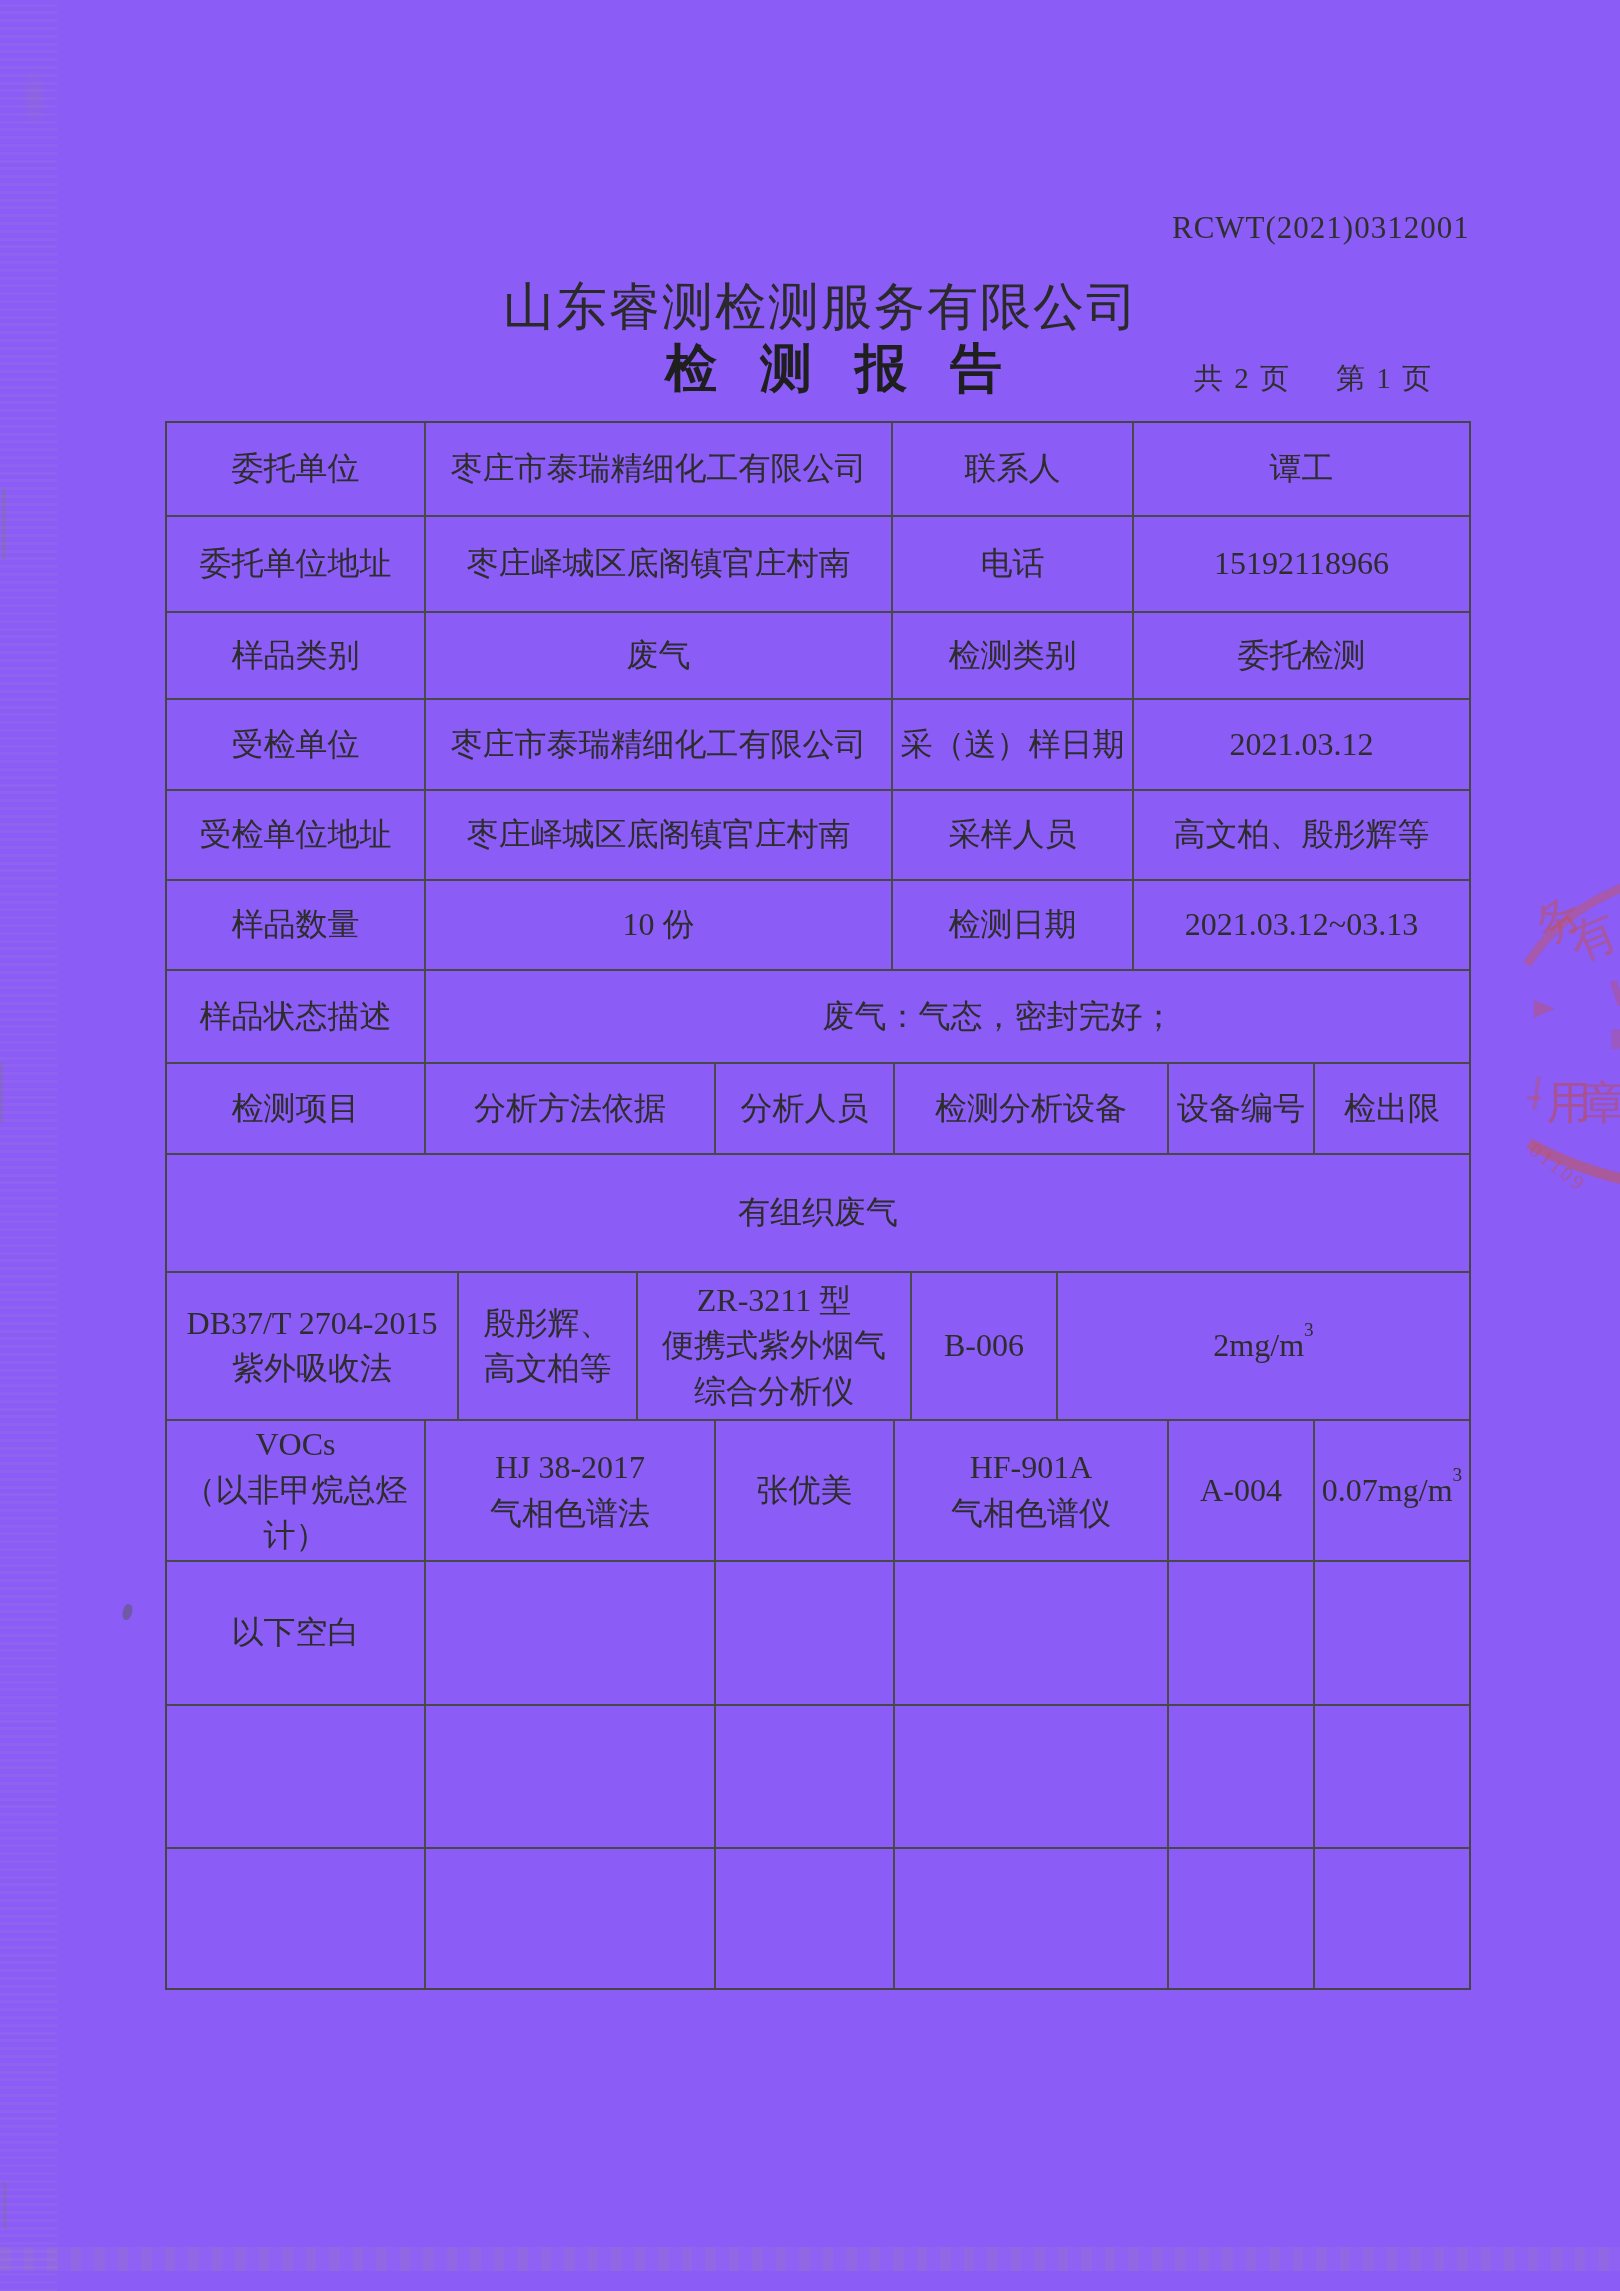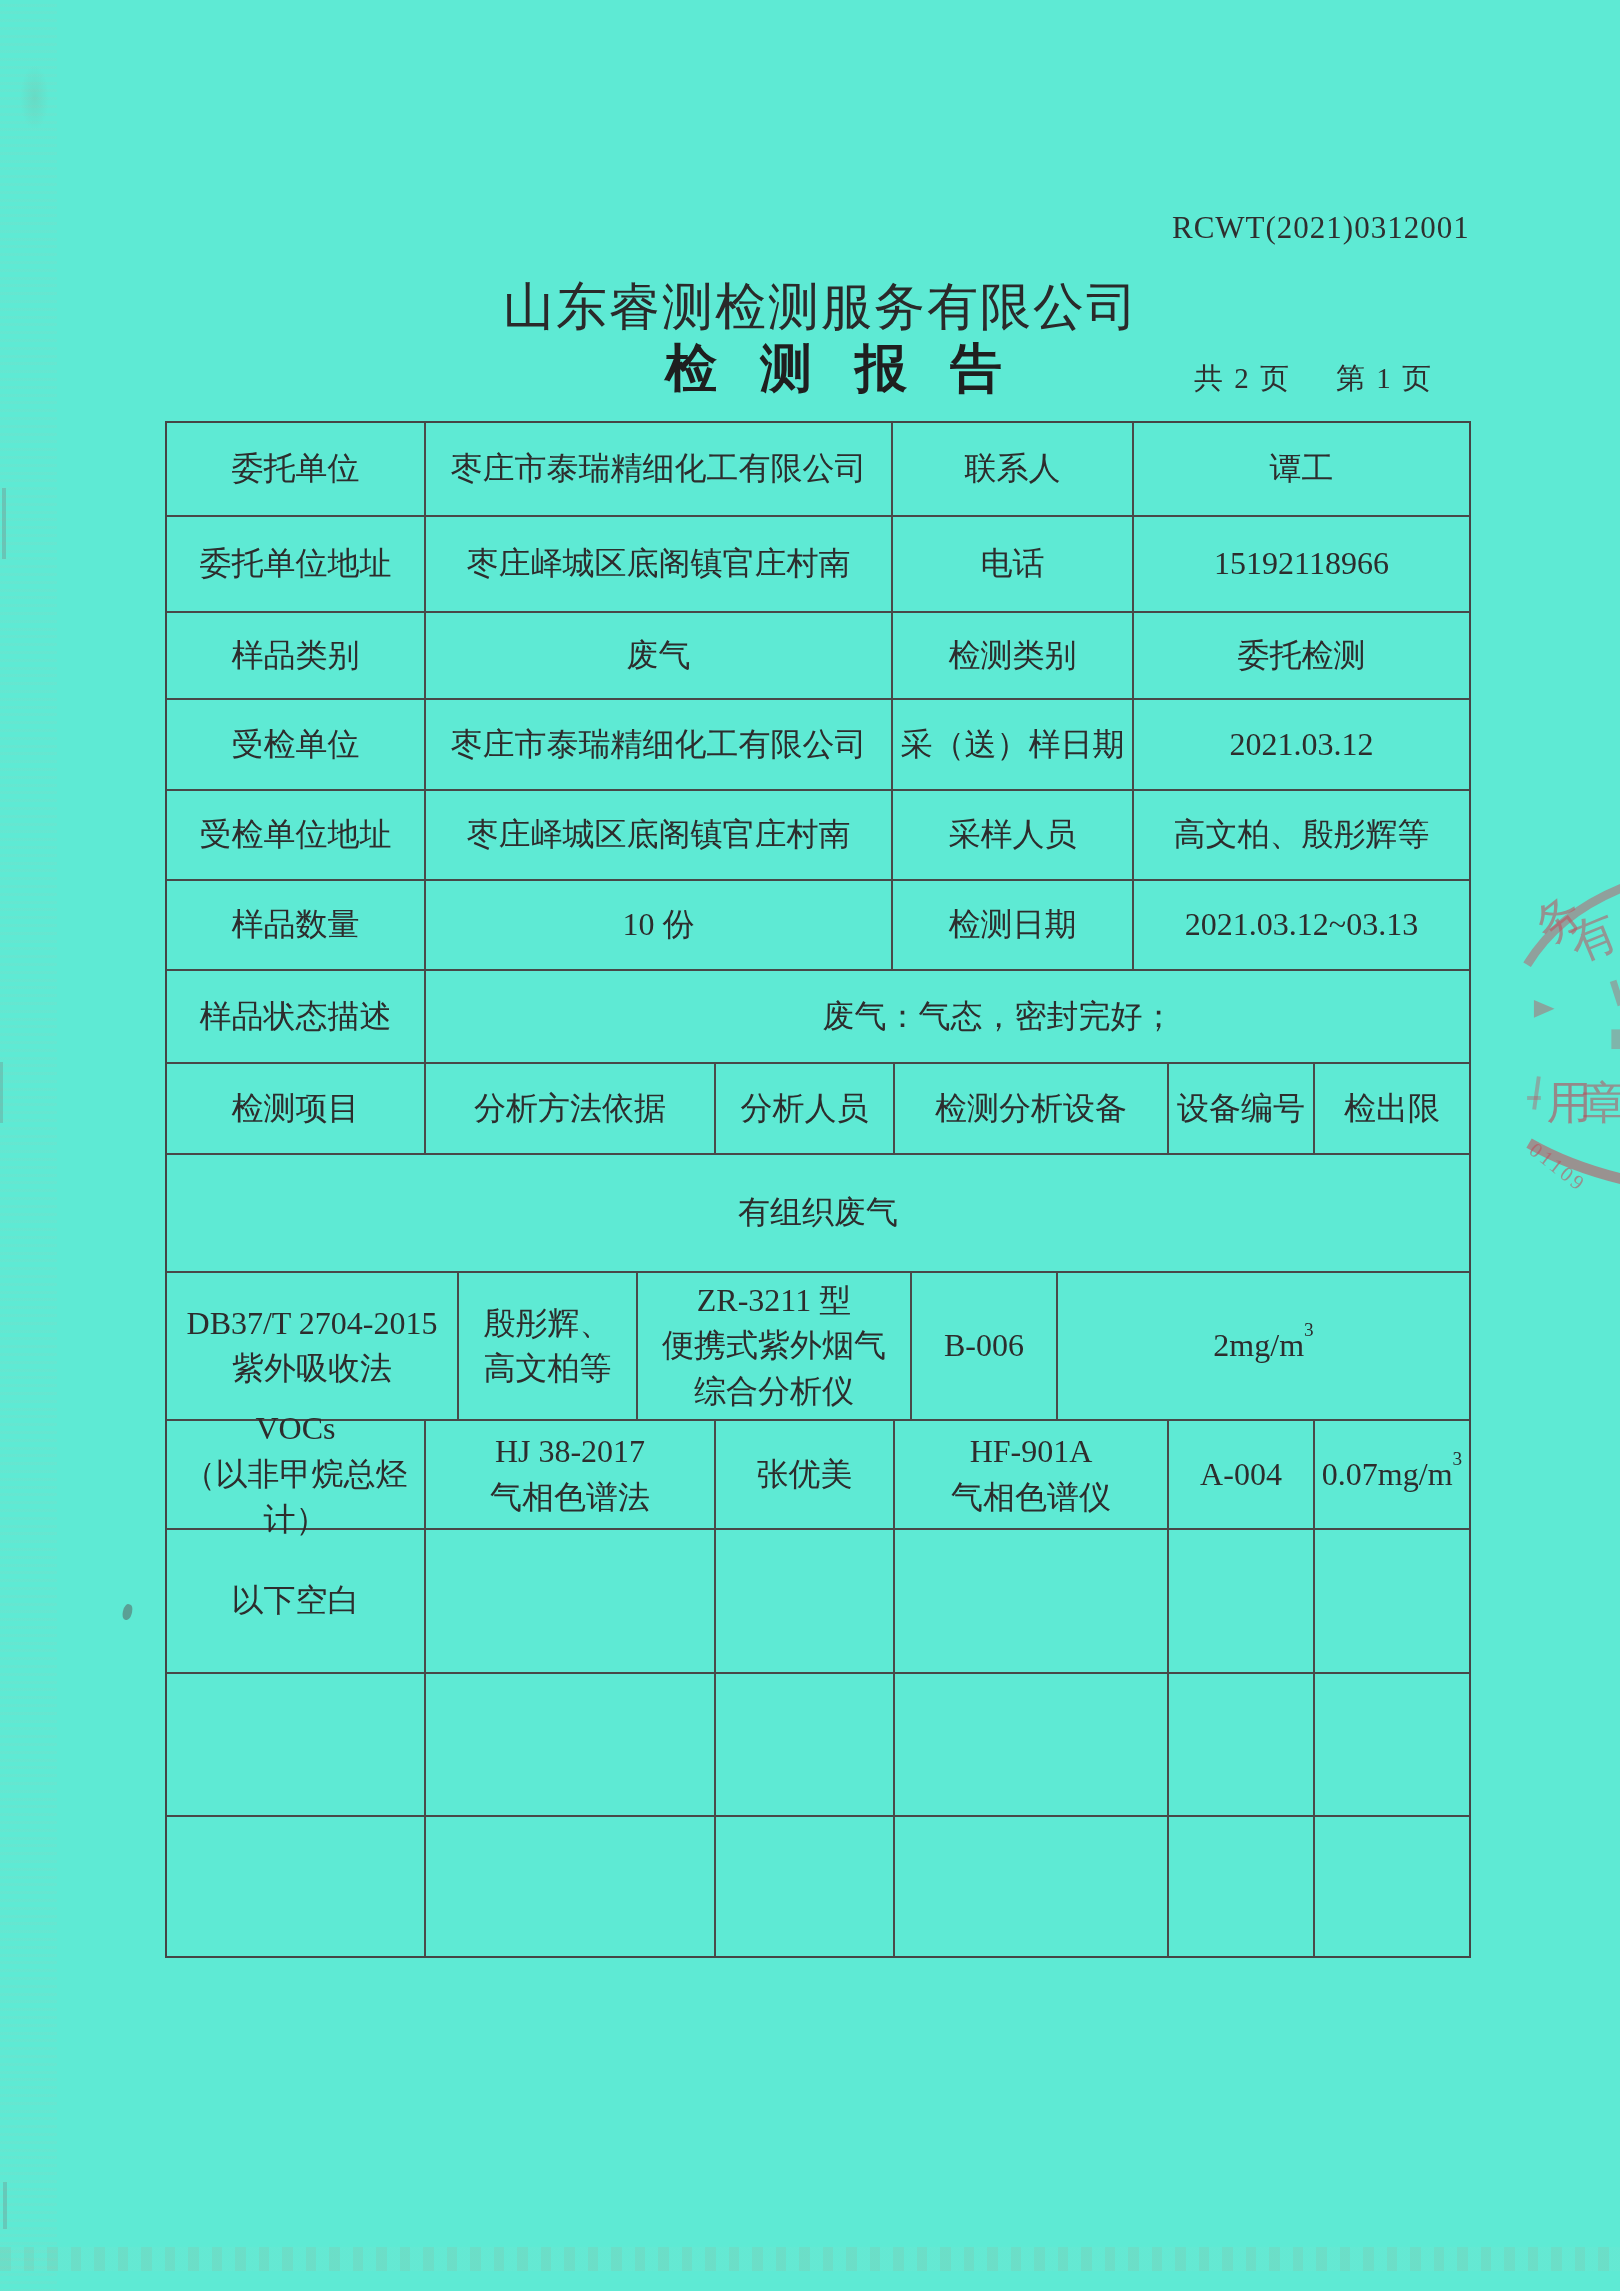--- a/index.html
+++ b/index.html
@@ -1,18 +1,18 @@
 <!DOCTYPE html>
 <html><head>
 <meta charset="utf-8">
 <style>
   html,body{margin:0;padding:0;background:#e8e6e1;}
   .page{
     position:relative;width:1620px;height:2292px;margin:0 auto;
-    background:#5eead4;overflow:hidden;
+    background:#8b5cf6;overflow:hidden;
     font-family:"Liberation Serif","DejaVu Serif",serif;
     color:#2d2d2d;
   }
   
   .report-no{position:absolute;left:1172px;top:210px;font-size:31px;letter-spacing:1px;color:#2f2f2f;}
   .company{position:absolute;left:821px;top:273px;transform:translateX(-50%);
     font-size:51px;letter-spacing:2px;white-space:nowrap;color:#2a2a2a;}
   .title{position:absolute;left:855px;top:334px;transform:translateX(-50%);
     font-size:52px;font-weight:bold;letter-spacing:43px;white-space:nowrap;color:#1f1f1f;}
   .pageinfo{position:absolute;left:1194px;top:359px;font-size:29px;display:flex;gap:45px;color:#2f2f2f;}
@@ -22,21 +22,21 @@
     border:2.9px solid #454545;box-sizing:border-box;}
   .tr{display:flex;box-sizing:border-box;}
   .tr + .tr{border-top:2.9px solid #484848;}
   .td{box-sizing:border-box;display:flex;align-items:center;justify-content:center;
     text-align:center;font-size:32px;line-height:1.42;white-space:pre-line;
     padding:0 5.9px;color:#2d2d2d;}
   .td + .td{border-left:2px solid #4a4a4a;}
   
   .r1{height:92px}.r2{height:96px}.r3{height:87px}.r4{height:91px}.r5{height:90px}
   .r6{height:90px}.r7{height:93px}.r8{height:91px}.r9{height:118px}.r10{height:148px}
-  .r11{height:109px}.r12{height:144px}.r13{height:143px}.r14{height:141px}
+  .r11{height:141px}.r12{height:144px}.r13{height:143px}.r14{height:141px}
   
   .w1{flex:0 0 257px}.w2{flex:0 0 467px}.w3{flex:0 0 241px}.w4{flex:1 1 auto}
   
   .m1{flex:0 0 257px}.m2{flex:0 0 290px}.m3{flex:0 0 179px}.m4{flex:0 0 274px}
   .m5{flex:0 0 146px}.m6{flex:1 1 auto}
   .full{flex:1 1 auto}
   .shiftr{padding-left:108px;}
   .limitwrap{white-space:nowrap;}
   sup{font-size:0.6em;position:relative;top:-0.45em;line-height:0;}
   

